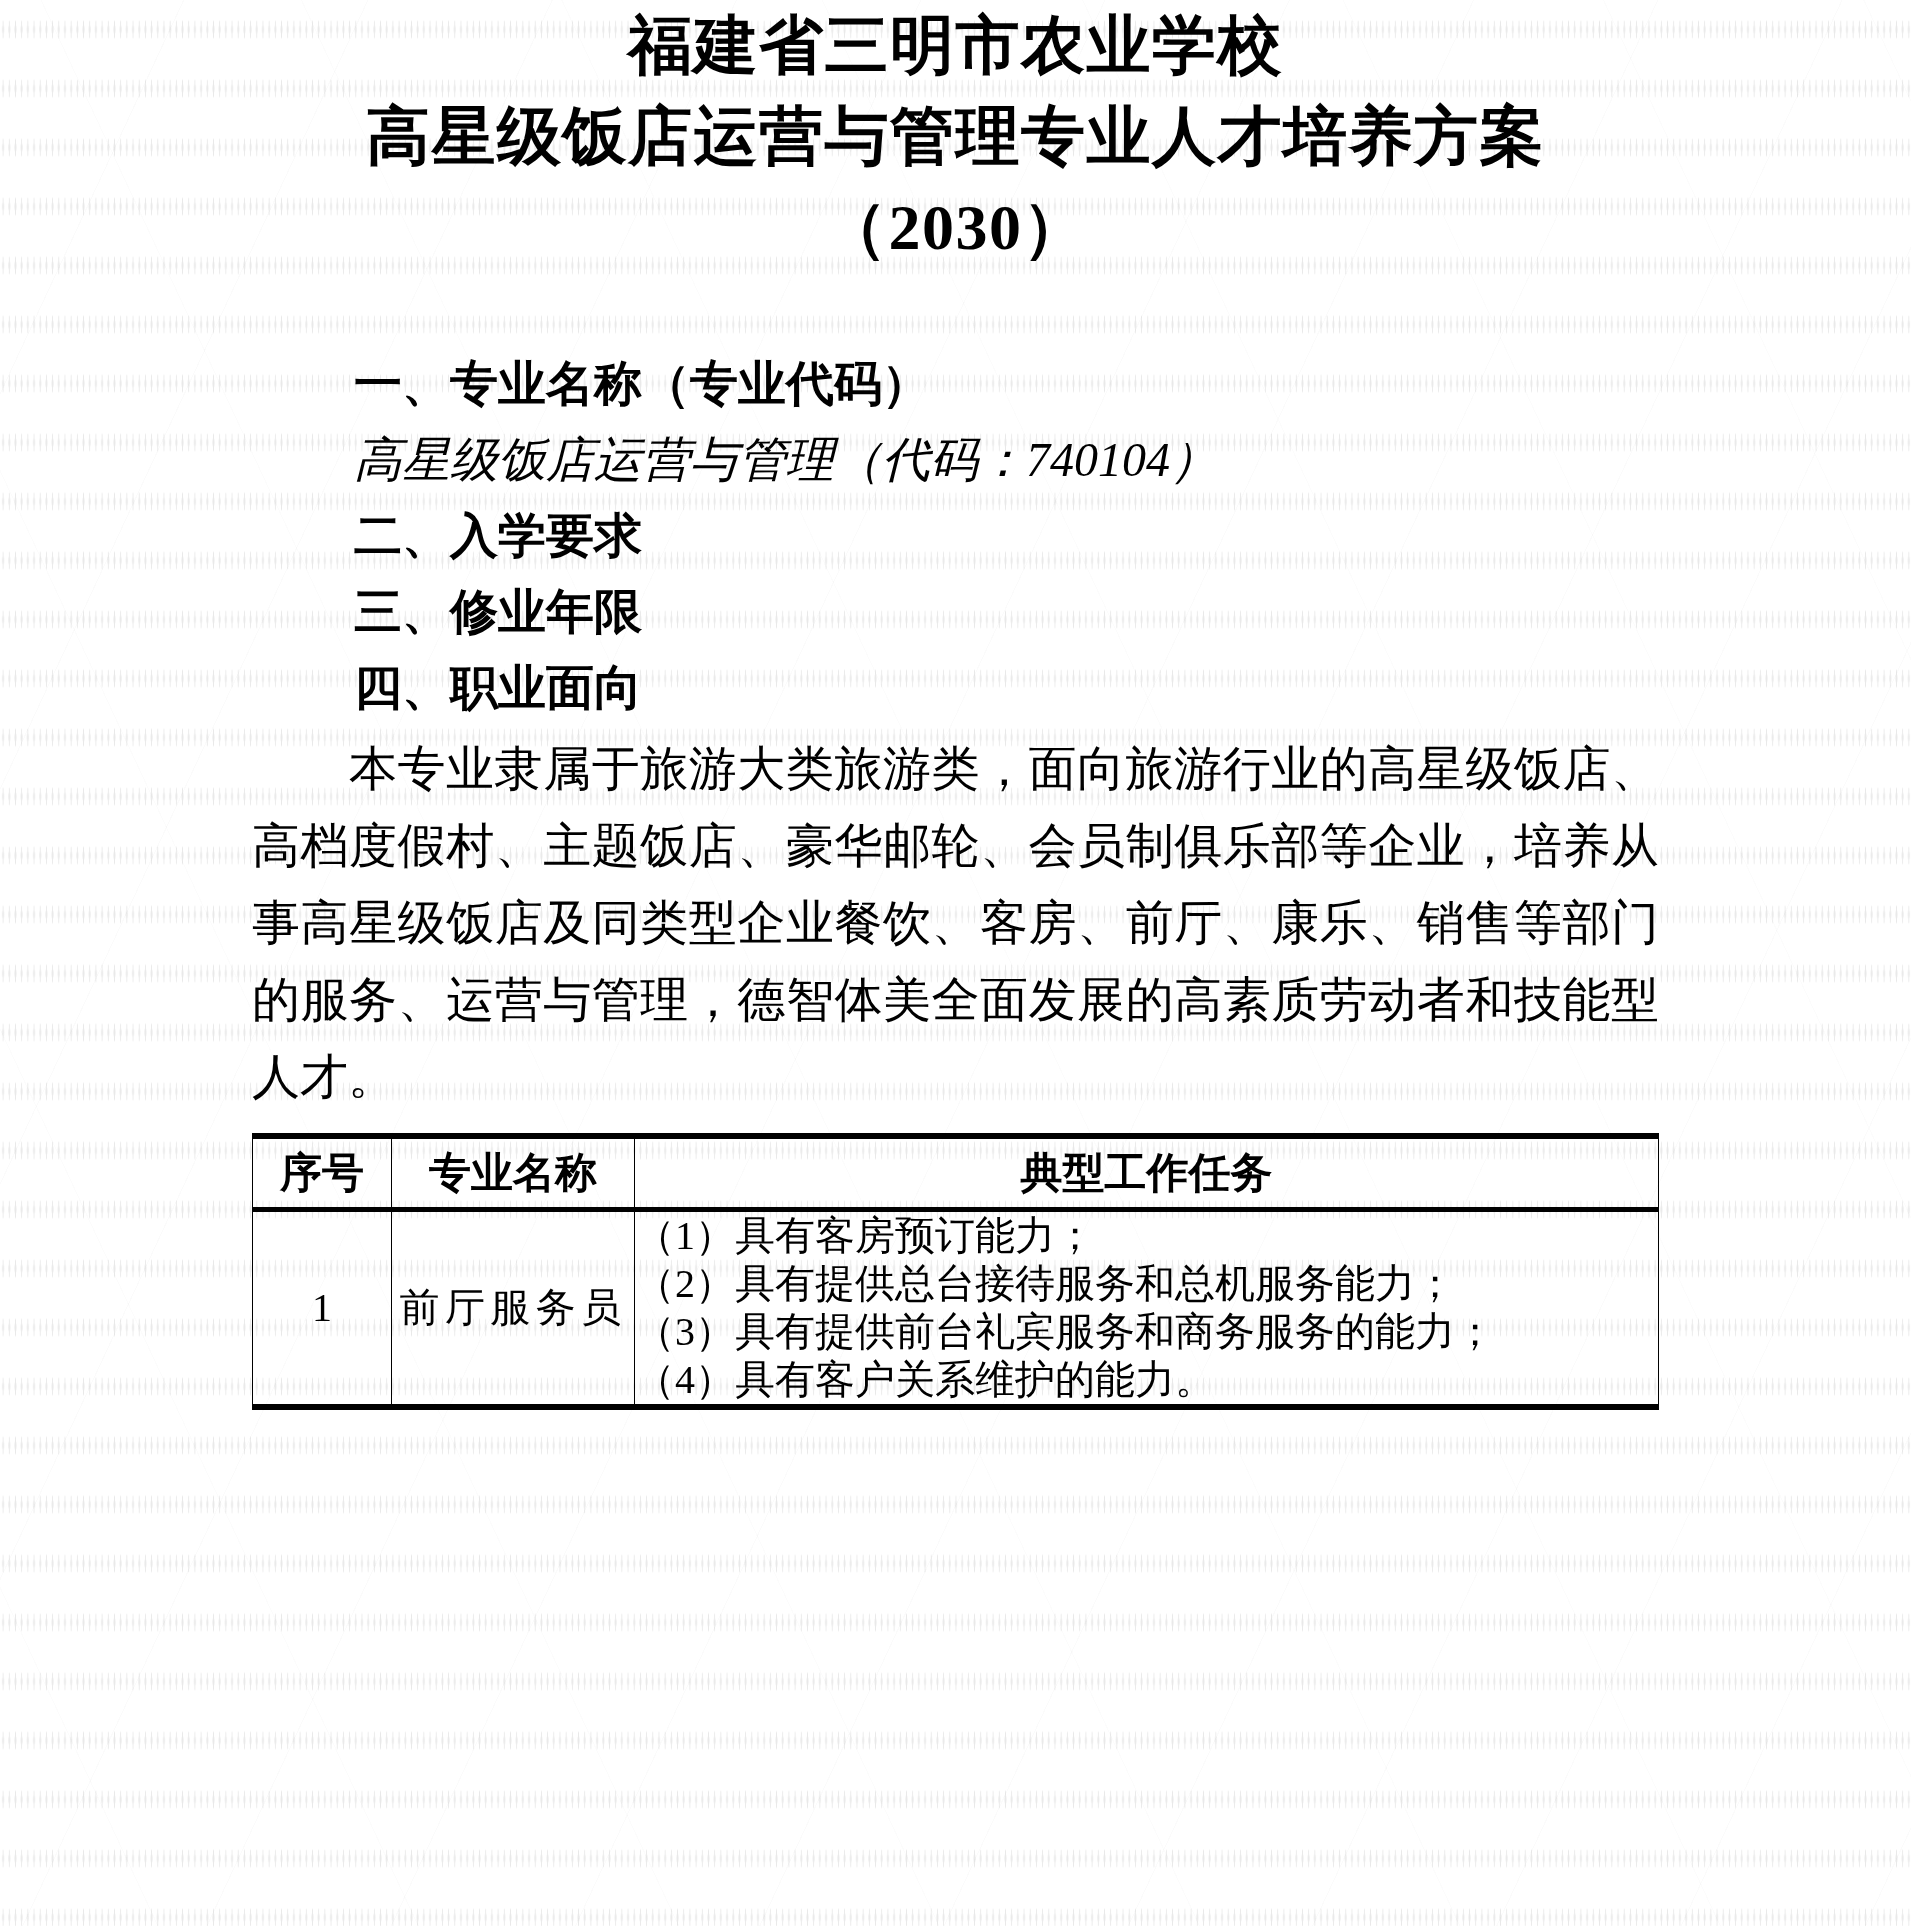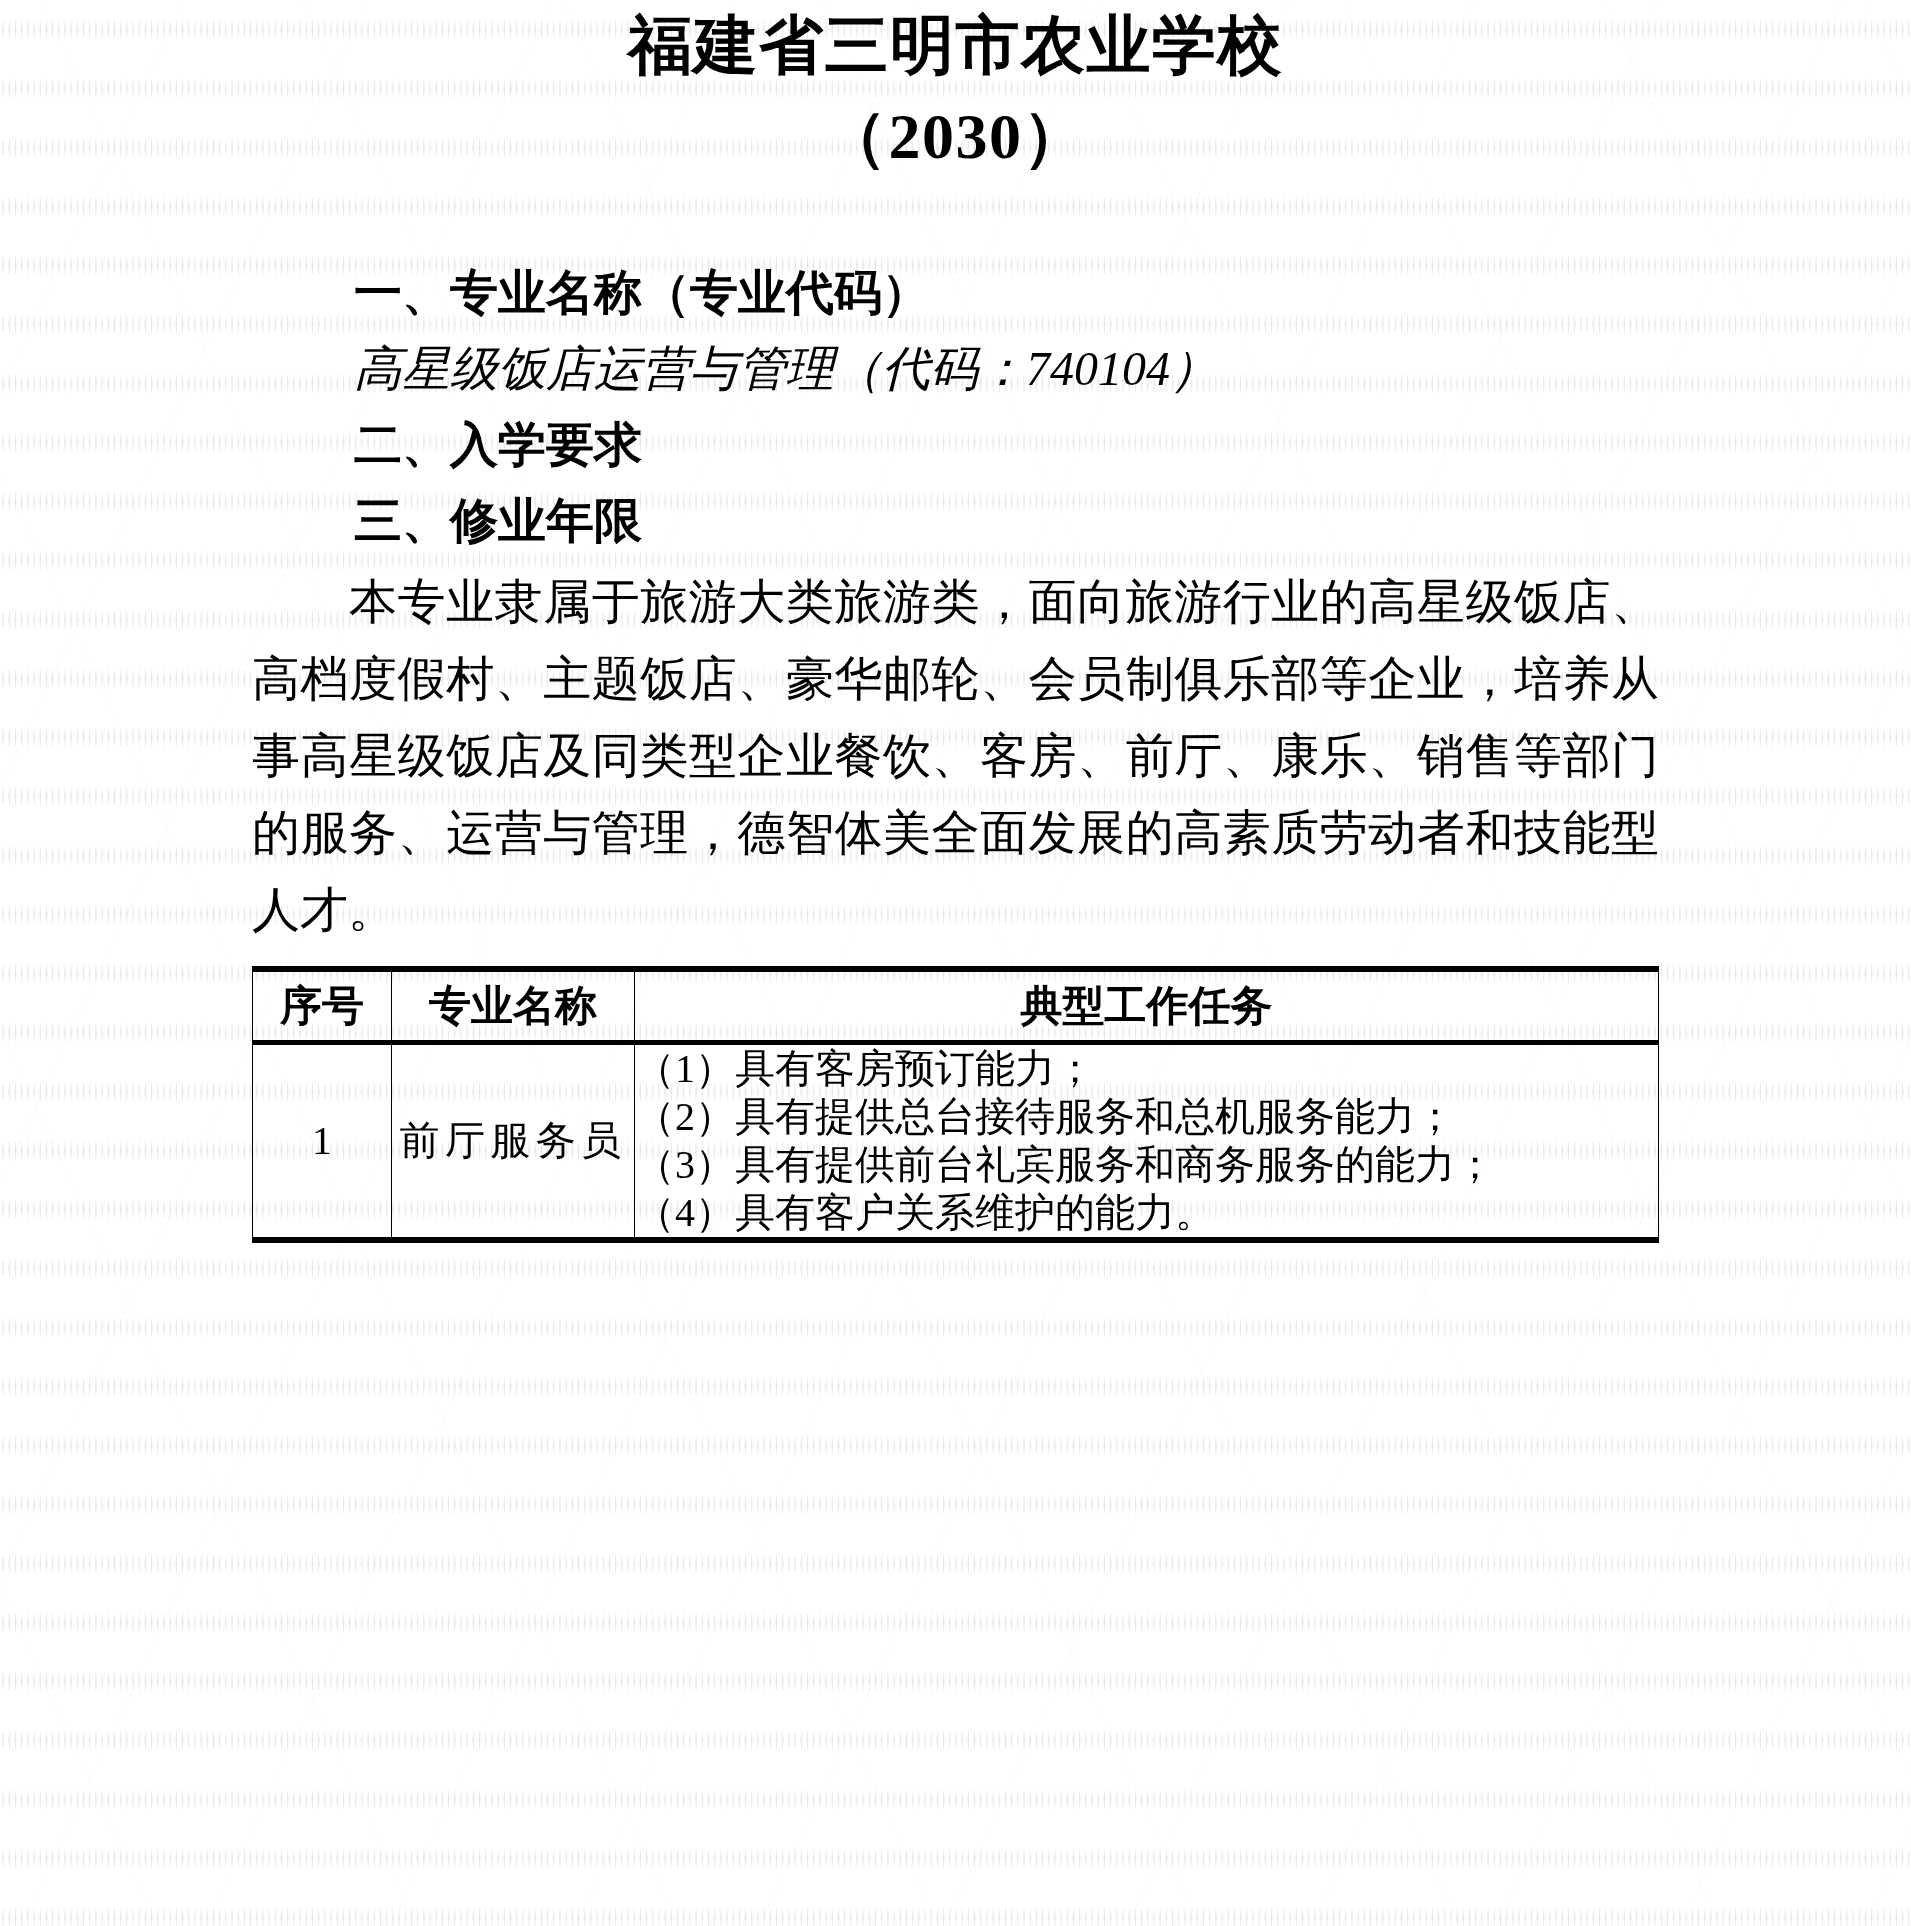--- a/index.html
+++ b/index.html
@@ -115,30 +115,32 @@
   td.cell-tasks { padding: 11.6px 15.4px 11.6px 22.3px; }
   .task-line { font-size: 40px; line-height: 48px; }
 </style>
 </head>
 <body>
 
 <div class="page">
 
   <header class="title-block">
     <div class="title-line">福建省三明市农业学校</div>
+    <div class="title-line">高星级饭店运营与管理专业人才培养方案</div>
     <div class="title-line">（2030）</div>
   </header>
 
   <main class="content">
 
     <div class="sections">
       <div class="sec-heading">一、专业名称（专业代码）</div>
       <div class="sec-body">高星级饭店运营与管理（代码：740104）</div>
       <div class="sec-heading">二、入学要求</div>
       <div class="sec-heading">三、修业年限</div>
+      <div class="sec-heading">四、职业面向</div>
     </div>
 
     <p class="para">本专业隶属于旅游大类旅游类，面向旅游行业的高星级饭店、高档度假村、主题饭店、豪华邮轮、会员制俱乐部等企业，培养从事高星级饭店及同类型企业餐饮、客房、前厅、康乐、销售等部门的服务、运营与管理，德智体美全面发展的高素质劳动者和技能型人才。</p>
 
 
     <table class="jobs">
       <colgroup>
         <col class="c-no">
           <col class="c-post">
           <col>

